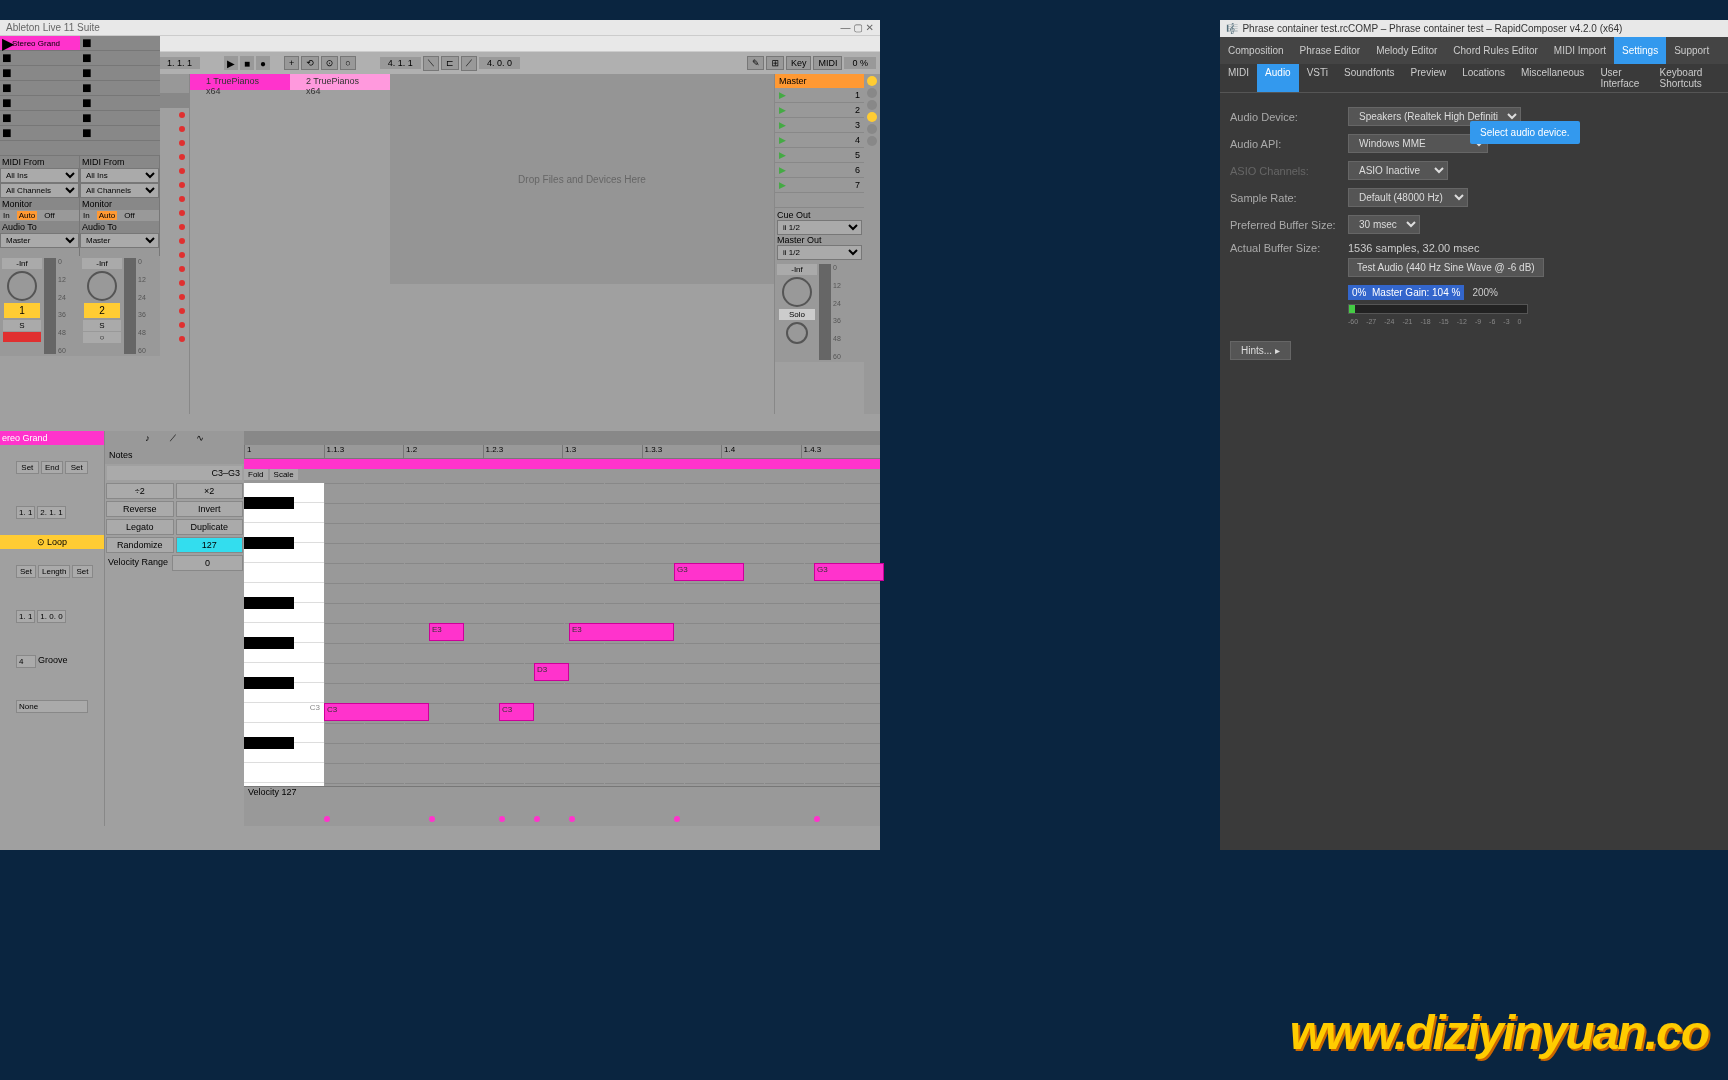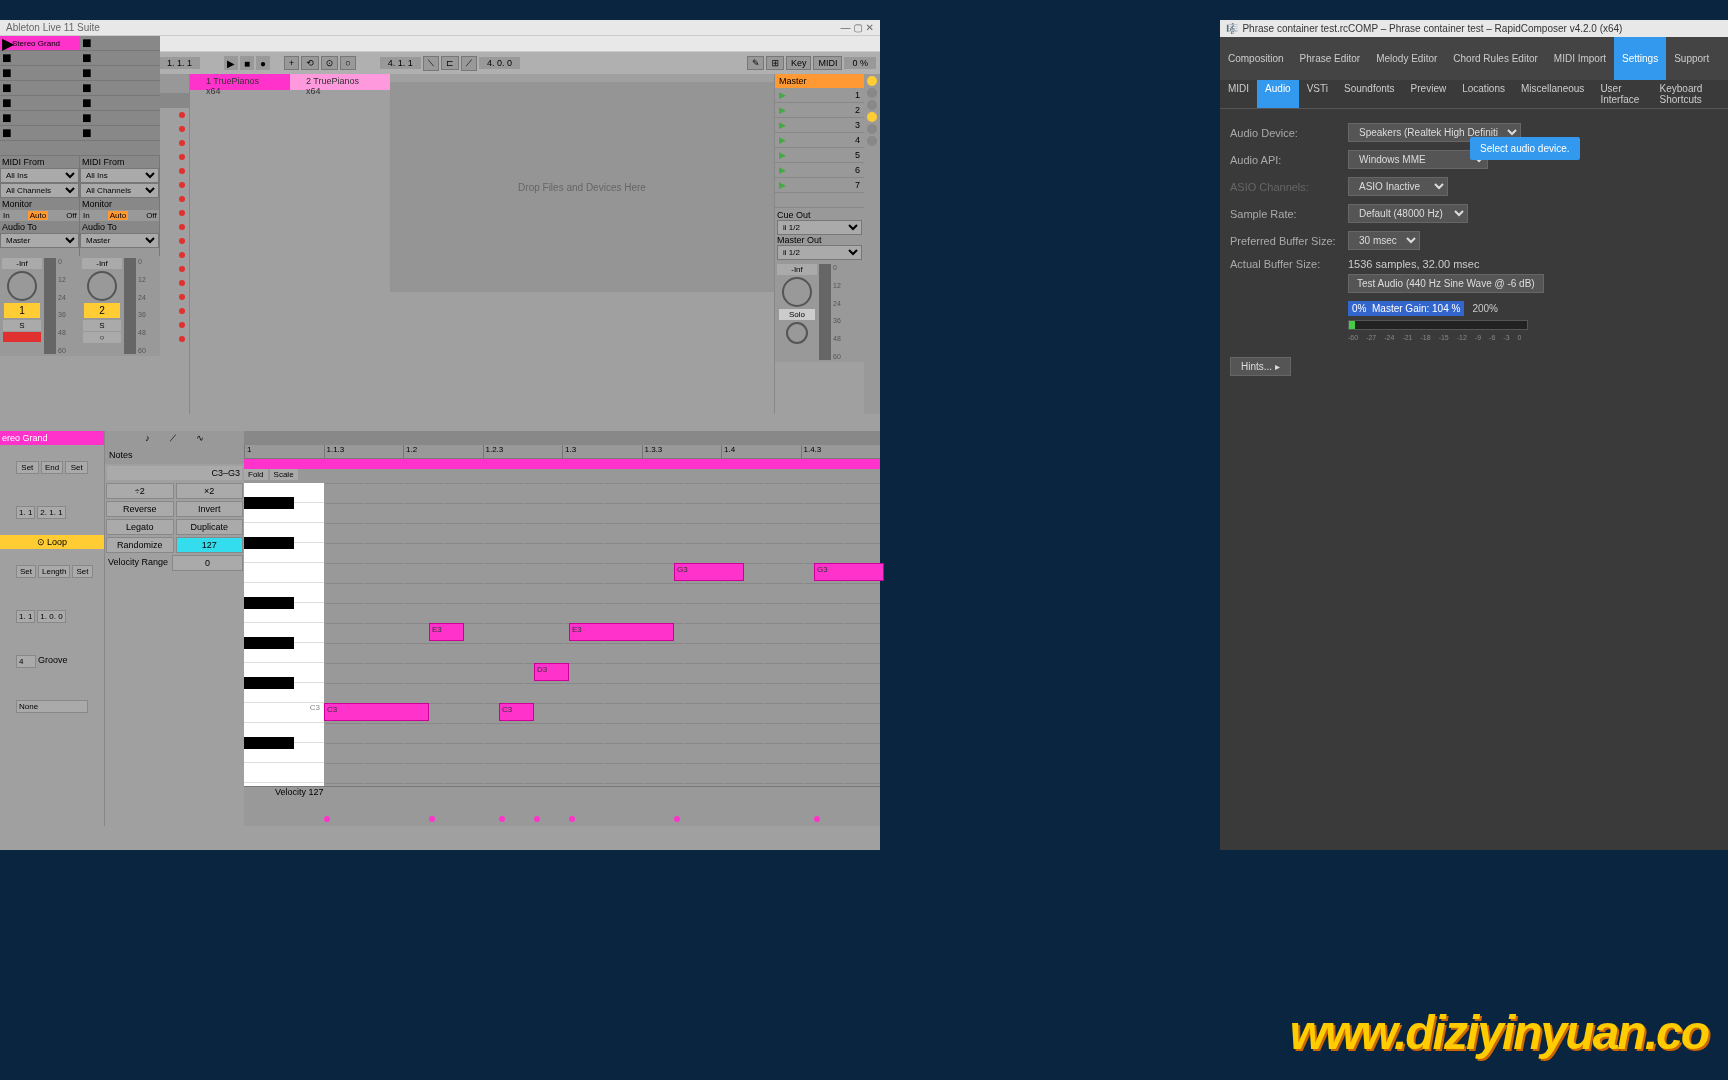--- a/index.html
+++ b/index.html
@@ -31,26 +31,26 @@
 .session { flex: 1; background: #a0a0a0; display: flex; }
 .tracks-area { flex: 1; }
 .track-headers { display: flex; height: 16px; }
 .track-head { width: 100px; background: #ff33cc; font-size: 9px; padding: 2px 16px; color: #333; }
 .track-head2 { background: #ff99dd; }
 .clip-slots { display: flex; }
 .clip-col { width: 80px; }
 .clip-slot { height: 15px; background: #888; border-bottom: 1px solid #777; display: flex; align-items: center; padding: 0 2px; }
 .clip-filled { background: #ff33cc; }
 .clip-play { width: 10px; height: 10px; display: flex; align-items: center; }
-.drop-area { flex: 1; background: #959595; display: flex; align-items: center; justify-content: center; font-size: 10px; color: #666; margin-top: 8px; }
+.drop-area { flex: 1; background: #959595; display: flex; align-items: center; justify-content: center; font-size: 10px; color: #666; }
 .midi-controls { height: 100px; display: flex; }
 .midi-col { width: 80px; background: #999; border-right: 1px solid #777; font-size: 9px; }
 .midi-label { background: #888; padding: 1px 2px; }
 .midi-select { background: #aaa; border: 1px solid #777; padding: 1px; font-size: 8px; width: 100%; }
-.monitor-row { display: flex; gap: 16px; padding: 1px; }
+.monitor-row { display: flex; gap: 5px; padding: 1px; }
 .mon-btn { background: #999; font-size: 8px; padding: 0 2px; }
 .mon-auto { background: #ff9933; }
 .mixer-row { display: flex; height: 100px; }
 .mixer-col { width: 80px; background: #999; display: flex; gap: 2px; padding: 2px; }
 .knob-area { width: 40px; }
 .inf-box { background: #aaa; font-size: 8px; text-align: center; padding: 1px; }
 .knob { width: 30px; height: 30px; border: 2px solid #555; border-radius: 50%; margin: 2px auto; }
 .track-num { background: #ffcc33; text-align: center; font-size: 10px; padding: 2px; margin: 2px; }
 .s-btn { background: #aaa; text-align: center; font-size: 8px; padding: 1px; margin: 1px; }
 .rec-btn { background: #e03030; height: 10px; margin: 1px; }
@@ -89,28 +89,28 @@
 .pr-header-bar { height: 10px; background: #ff33cc; }
 .fold-scale { position: absolute; left: 0; top: 38px; display: flex; gap: 2px; z-index: 2; }
 .fs-btn { background: #aaa; font-size: 8px; padding: 1px 4px; }
 .piano-keys { position: absolute; left: 0; top: 52px; width: 80px; bottom: 40px; background: #fff; }
 .key-row { height: 20px; border-bottom: 1px solid #ddd; position: relative; }
 .black-key { position: absolute; left: 0; width: 50px; height: 12px; background: #000; top: -6px; }
 .key-label { position: absolute; right: 4px; font-size: 8px; color: #888; }
 .note-grid { position: absolute; left: 80px; top: 52px; right: 0; bottom: 40px; background: repeating-linear-gradient(to right, #999 0, #999 1px, transparent 1px, transparent 40px), repeating-linear-gradient(to bottom, #888 0, #888 1px, #999 1px, #999 20px); }
 .midi-note { position: absolute; background: #ff33cc; height: 18px; border: 1px solid #cc0099; font-size: 8px; color: #333; padding: 1px 2px; }
 .velocity-lane { position: absolute; left: 0; bottom: 0; right: 0; height: 40px; background: #999; border-top: 1px solid #777; }
-.vel-label { position: absolute; left: 4px; font-size: 9px; margin-left: 27px; }
+.vel-label { position: absolute; left: 4px; font-size: 9px; }
 .vel-marker { position: absolute; bottom: 4px; width: 6px; height: 6px; background: #ff33cc; border-radius: 50%; }
 
 
 .rapid { position: absolute; right: 0; top: 20px; width: 508px; height: 830px; background: #3a3a3a; color: #ccc; }
 .rapid-title { background: #e8e8e8; color: #333; font-size: 10px; padding: 3px 6px; display: flex; align-items: center; gap: 4px; }
 .rapid-tabs { background: #444; display: flex; font-size: 10px; }
-.rapid-tab { padding: 16px 8px; color: #ccc; cursor: pointer; }
+.rapid-tab { padding: 8px 8px; color: #ccc; cursor: pointer; }
 .rapid-tab.active { background: #3399ee; color: #fff; }
 .rapid-subtabs { background: #3a3a3a; display: flex; font-size: 10px; border-bottom: 1px solid #555; }
 .rapid-subtab { padding: 3px 8px; color: #ccc; cursor: pointer; }
 .rapid-subtab.active { background: #3399ee; color: #fff; }
 .settings-body { padding: 10px; font-size: 11px; }
 .setting-row { display: flex; align-items: center; padding: 4px 0; gap: 8px; }
 .setting-label { width: 110px; color: #aaa; }
 .setting-select { background: #555; border: 1px solid #666; color: #ddd; padding: 2px 6px; font-size: 10px; min-width: 140px; }
 .tooltip { position: absolute; background: #3399ee; color: #fff; padding: 6px 10px; font-size: 10px; border-radius: 2px; }
 .test-btn { background: #555; border: 1px solid #666; padding: 3px 8px; font-size: 10px; color: #ddd; margin-left: 118px; }

